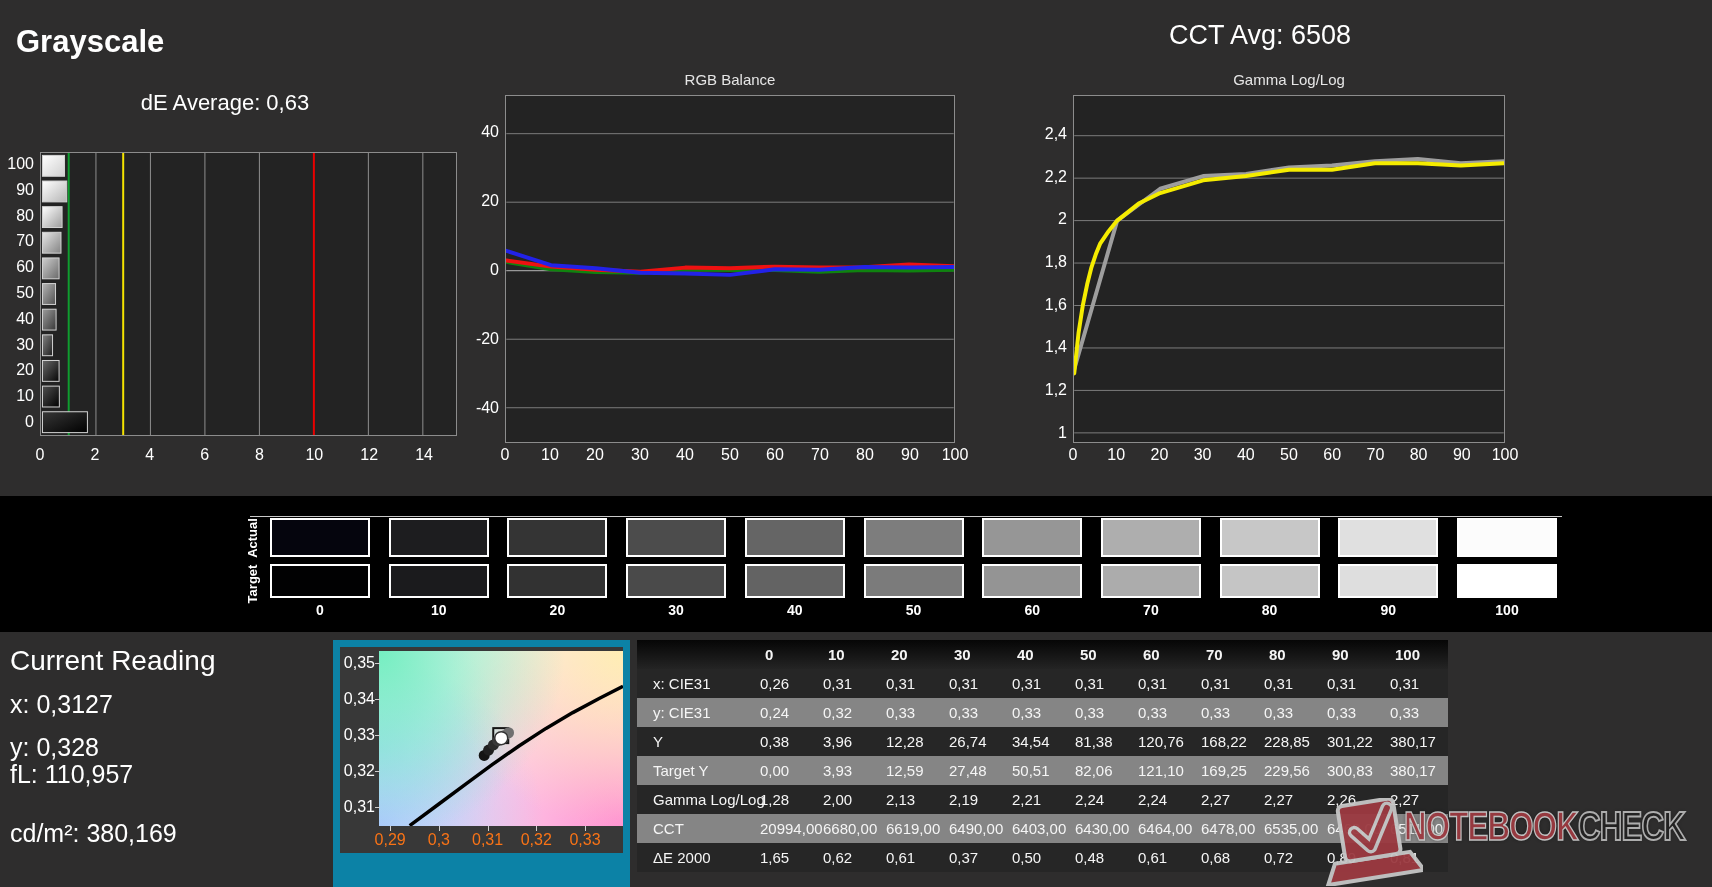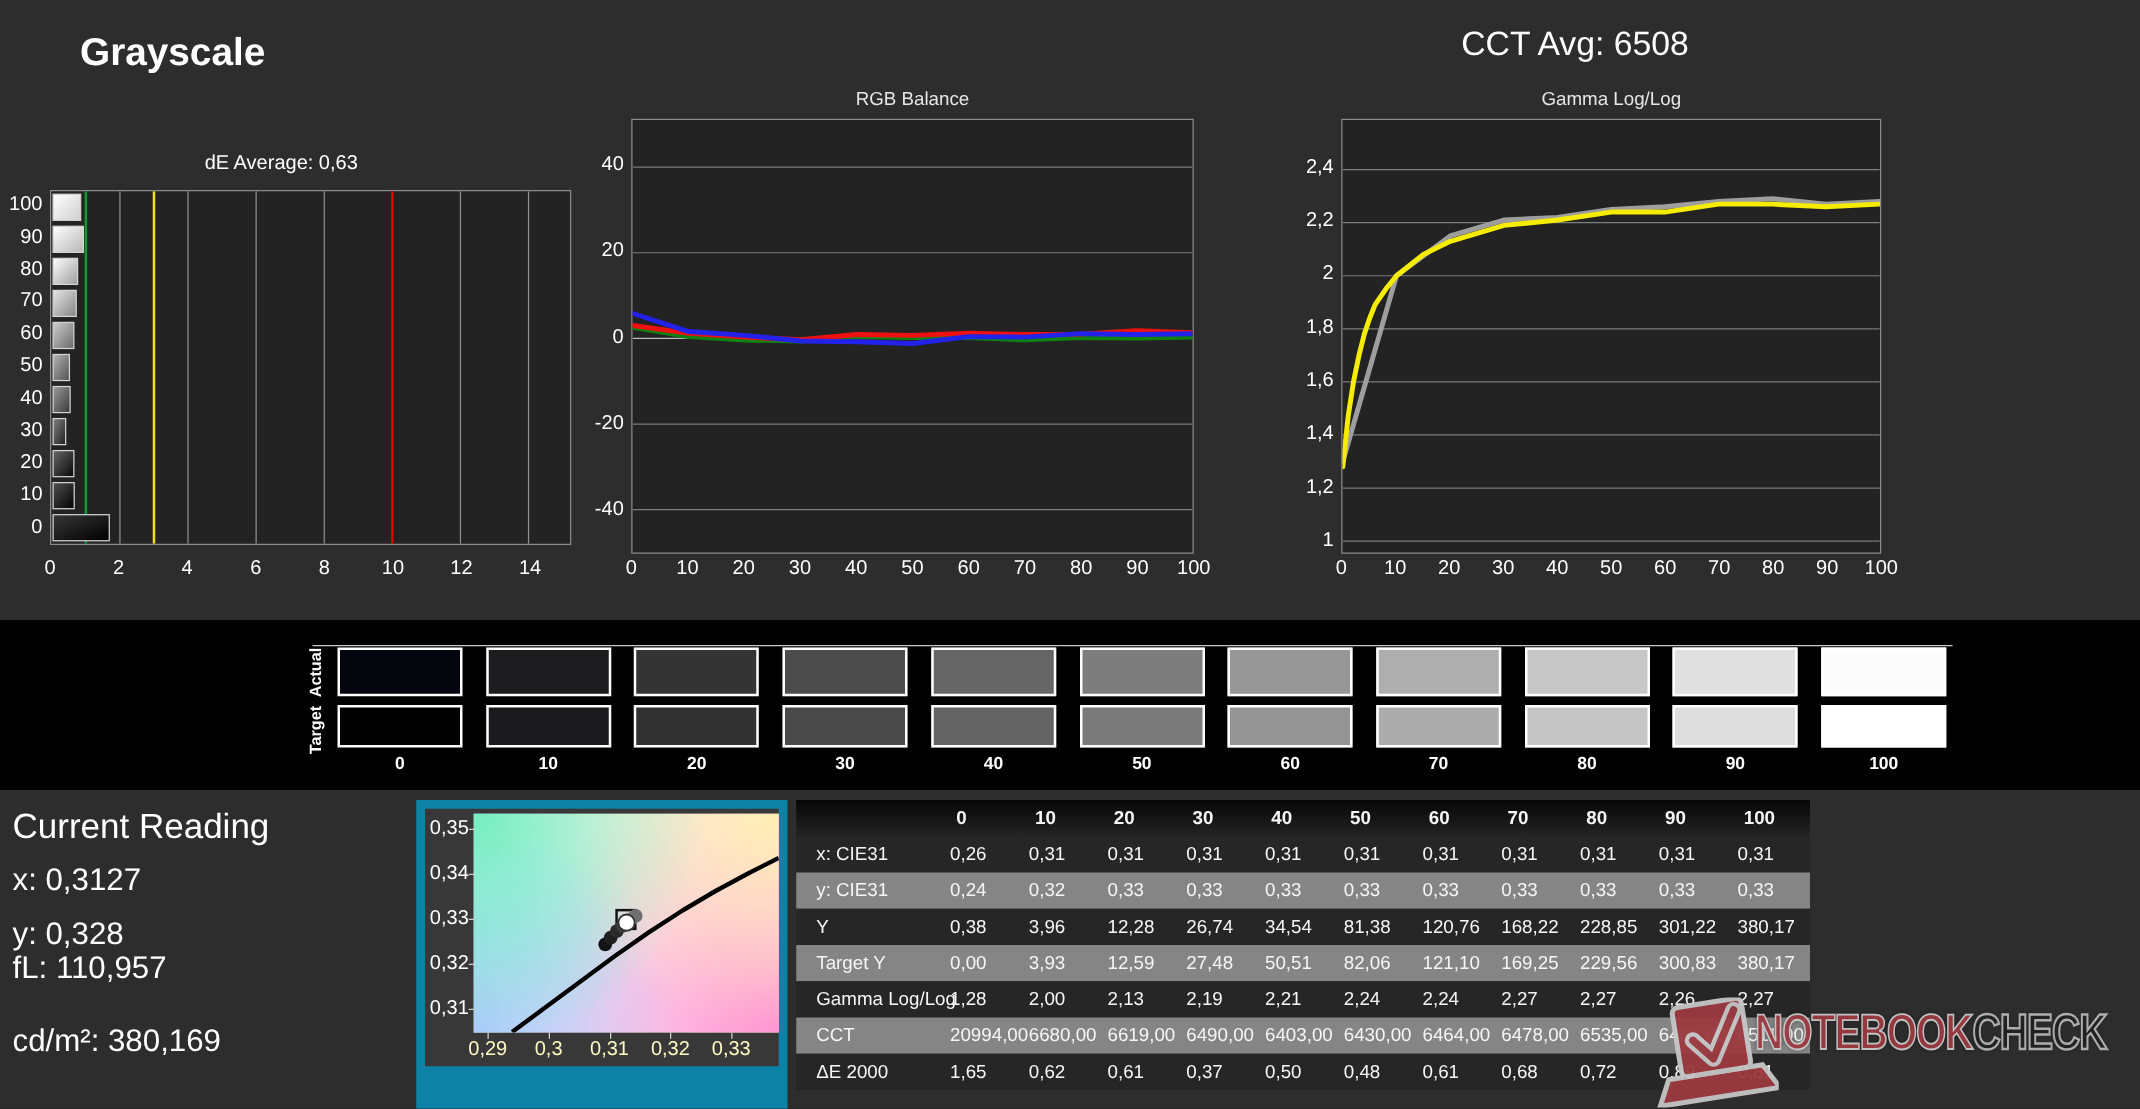--- a/index.html
+++ b/index.html
@@ -1,19 +1,19 @@
 <!DOCTYPE html>
 <html><head>
 <meta charset="utf-8">
 <style>
   html,body{margin:0;padding:0;background:#1a1a1a;}
   #app{position:relative;width:1712px;height:887px;background:#2e2d2d;overflow:hidden;
        font-family:"Liberation Sans",sans-serif;color:#fff;}
   .abs{position:absolute;}
-  .title{font-weight:bold;letter-spacing:0;margin-left:48px;}
+  .title{font-weight:bold;letter-spacing:0;}
   .chart-sub{position:absolute;color:#e6e6e6;font-size:15px;text-align:center;}
   .plot{position:absolute;background:#232323;border:1px solid #8c8c8c;box-sizing:border-box;}
   .plot svg{display:block;width:100%;height:100%;}
   .xlab,.ylab{position:absolute;font-size:16px;color:#fff;white-space:nowrap;}
   .ylab{text-align:right;}
   .xlab{text-align:center;}
   
   #band{position:absolute;left:0;top:496px;width:1712px;height:136px;background:#000;}
   #band-line{position:absolute;left:250px;top:20px;width:1312px;height:1px;background:#c9c9c9;}
   .vlabel{position:absolute;font-size:13px;font-weight:bold;color:#fff;
@@ -30,21 +30,21 @@
   #cie-plot{position:absolute;left:39px;top:4px;width:244px;height:175px;
      background:
        radial-gradient(circle at 0% 0%, rgba(110,238,190,0.95) 0%, rgba(110,238,190,0) 62%),
        radial-gradient(circle at 100% 0%, rgba(255,238,176,0.95) 0%, rgba(255,238,176,0) 60%),
        radial-gradient(circle at 0% 100%, rgba(168,196,255,0.9) 0%, rgba(168,196,255,0) 55%),
        radial-gradient(circle at 0% 55%, rgba(140,235,235,0.6) 0%, rgba(140,235,235,0) 50%),
        radial-gradient(circle at 100% 100%, rgba(255,140,208,0.95) 0%, rgba(255,140,208,0) 75%),
        #fdf3f6;}
   #cie-plot svg{position:absolute;left:0;top:0;}
   .cie-ylab{position:absolute;font-size:16px;color:#fff;text-align:right;width:34px;}
-  .cie-xlab{position:absolute;font-size:16px;color:#fef9c3;text-align:center;width:44px;}
+  .cie-xlab{position:absolute;font-size:16px;color:#f97316;text-align:center;width:44px;}
   .cie-tick-x{position:absolute;width:1px;height:5px;background:#cfcfcf;}
   .cie-tick-y{position:absolute;width:5px;height:1px;background:#cfcfcf;}
   
   #meas-table{position:absolute;left:637px;top:8px;}
   .t-row{display:grid;grid-template-columns:118px repeat(11,63px);height:29px;align-items:center;font-size:15px;color:#f5f5f5;}
   .t-row.dark{background:#262626;}
   .t-row.light{background:#858585;}
   .t-row.head{background:linear-gradient(#060606,#242424);font-weight:bold;}
   .t-cell{padding-left:5px;white-space:nowrap;overflow:visible;}
   .t-label{padding-left:16px;}
@@ -55,21 +55,21 @@
   #wm-bold{color:#9c3a41;-webkit-text-stroke:1.5px #c9c9c9;text-shadow:0 0 5px rgba(0,0,0,0.45);}
   #wm-light{color:transparent;-webkit-text-stroke:2px #b4b4b4;text-shadow:0 0 5px rgba(0,0,0,0.35);}
   #wm-logo{position:absolute;left:18px;top:166px;}
 </style>
 </head>
 <body>
 
 <div id="app">
 
   <div class="abs title" style="left:16px;top:24px;font-size:31px;">Grayscale</div>
-  <div class="abs" style="left:0;top:90px;width:450px;text-align:center;font-size:16px;margin-top:32px;">dE Average: 0,63</div>
+  <div class="abs" style="left:0;top:90px;width:450px;text-align:center;font-size:22px;">dE Average: 0,63</div>
   <div class="abs" style="left:1040px;top:20px;width:440px;text-align:center;font-size:27px;">CCT Avg: 6508</div>
 
   <div class="chart-sub" style="left:505px;top:71px;width:450px;">RGB Balance</div>
   <div class="chart-sub" style="left:1073px;top:71px;width:432px;">Gamma Log/Log</div>
 
   <div id="deltae-plot" class="plot" style="left:40px;top:152px;width:417px;height:284px;">
       <svg viewBox="0 0 417 284">
         <defs>
           <linearGradient id="deg0" x1="0" y1="0" x2="1" y2="1">
             <stop offset="0%" stop-color="rgb(255,255,255)"></stop>

